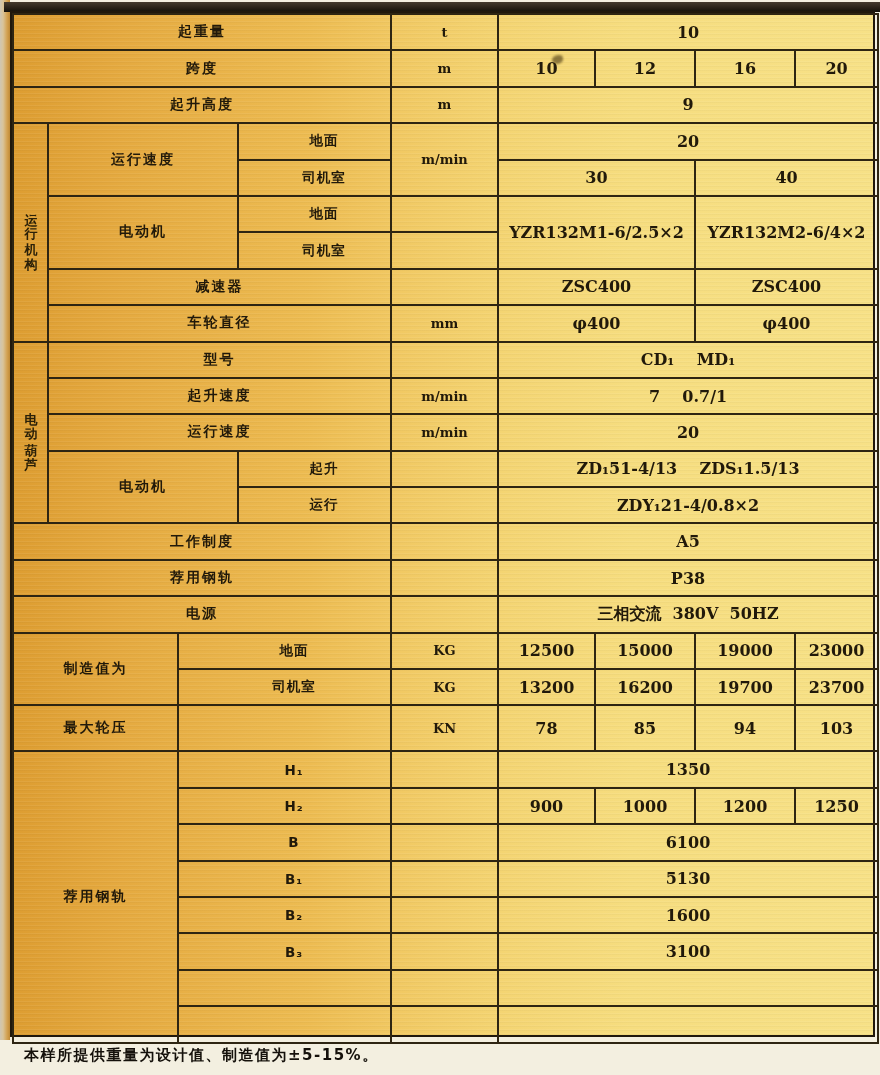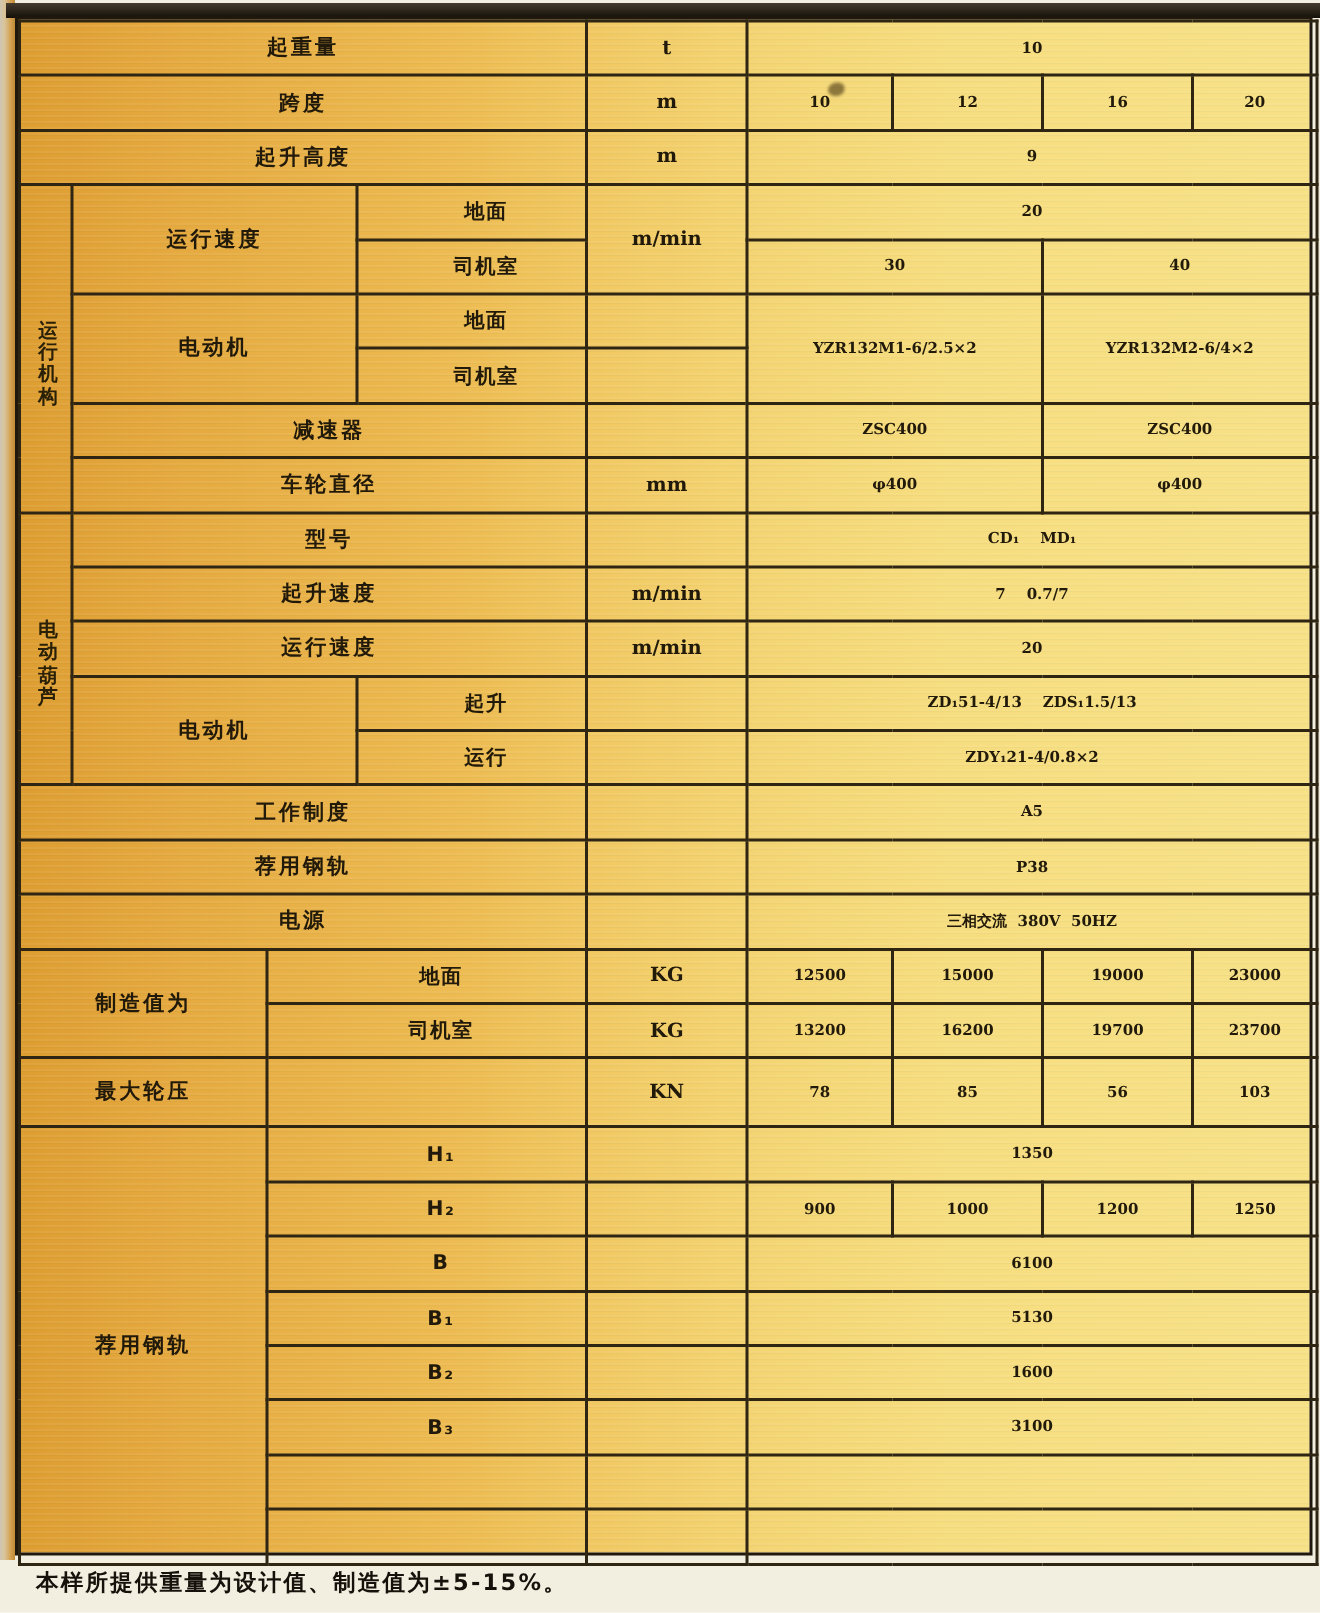--- a/index.html
+++ b/index.html
@@ -28,21 +28,21 @@
   tr.tall { height:46px; }
   td {
     border:2px solid #2e2512; padding:0;
     text-align:center; vertical-align:middle;
     color:#21190a; white-space:pre; overflow:hidden;
   }
   .lab { font-size:14px; font-weight:bold; letter-spacing:2px; }
   .sub { font-size:13.5px; font-weight:bold; letter-spacing:1px;padding-left:19px; }
   .unit, .val { font-family:"DejaVu Serif","Liberation Serif",serif; font-weight:bold; }
   .unit { font-size:13px; }
-  .val  { font-size:10px; }
+  .val  { font-size:16px; }
   .vert {
     writing-mode:vertical-rl; text-orientation:upright;
     letter-spacing:15px; margin:0 auto;
     font-size:13px; font-weight:bold; color:#2a2008;
   }
   .smudge {
     position:absolute; left:540px; top:42px; width:11px; height:9px;
     background:rgba(55,38,8,0.55); border-radius:60% 40% 55% 45%;
     filter:blur(1px);
   }
@@ -138,21 +138,21 @@
       <tr>
         <td rowspan="5"><div class="vert">电动葫芦</div></td>
         <td colspan="3" class="lab">型号</td>
         <td class="unit"></td>
         <td colspan="4" class="val">CD₁    MD₁</td>
       </tr>
 
       <tr>
         <td colspan="3" class="lab">起升速度</td>
         <td class="unit">m/min</td>
-        <td colspan="4" class="val">7    0.7/7</td>
+        <td colspan="4" class="val">7    0.7/1</td>
       </tr>
 
       <tr>
         <td colspan="3" class="lab">运行速度</td>
         <td class="unit">m/min</td>
         <td colspan="4" class="val">20</td>
       </tr>
 
       <tr>
         <td colspan="2" rowspan="2" class="lab">电动机</td>
@@ -203,21 +203,21 @@
         <td class="val">19700</td>
         <td class="val">23700</td>
       </tr>
 
       <tr class="tall">
         <td colspan="2" class="lab">最大轮压</td>
         <td colspan="2" class="sub"></td>
         <td class="unit">KN</td>
         <td class="val">78</td>
         <td class="val">85</td>
-        <td class="val">56</td>
+        <td class="val">94</td>
         <td class="val">103</td>
       </tr>
 
       <tr>
         <td colspan="2" rowspan="8" class="lab">荐用钢轨</td>
         <td colspan="2" class="sub">H₁</td>
         <td class="unit"></td>
         <td colspan="4" class="val">1350</td>
       </tr>
 

